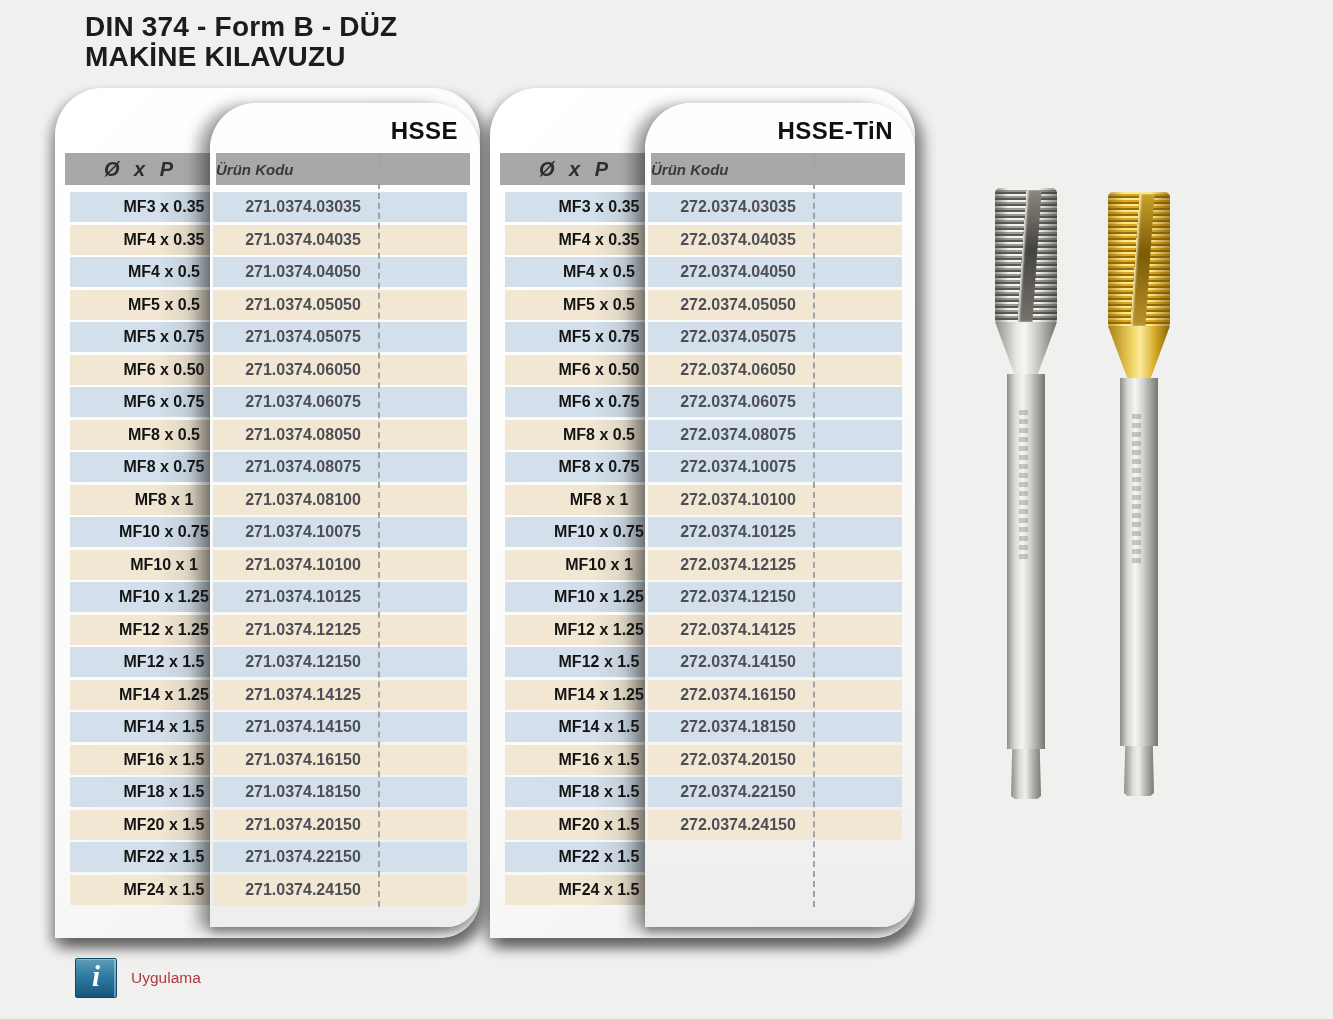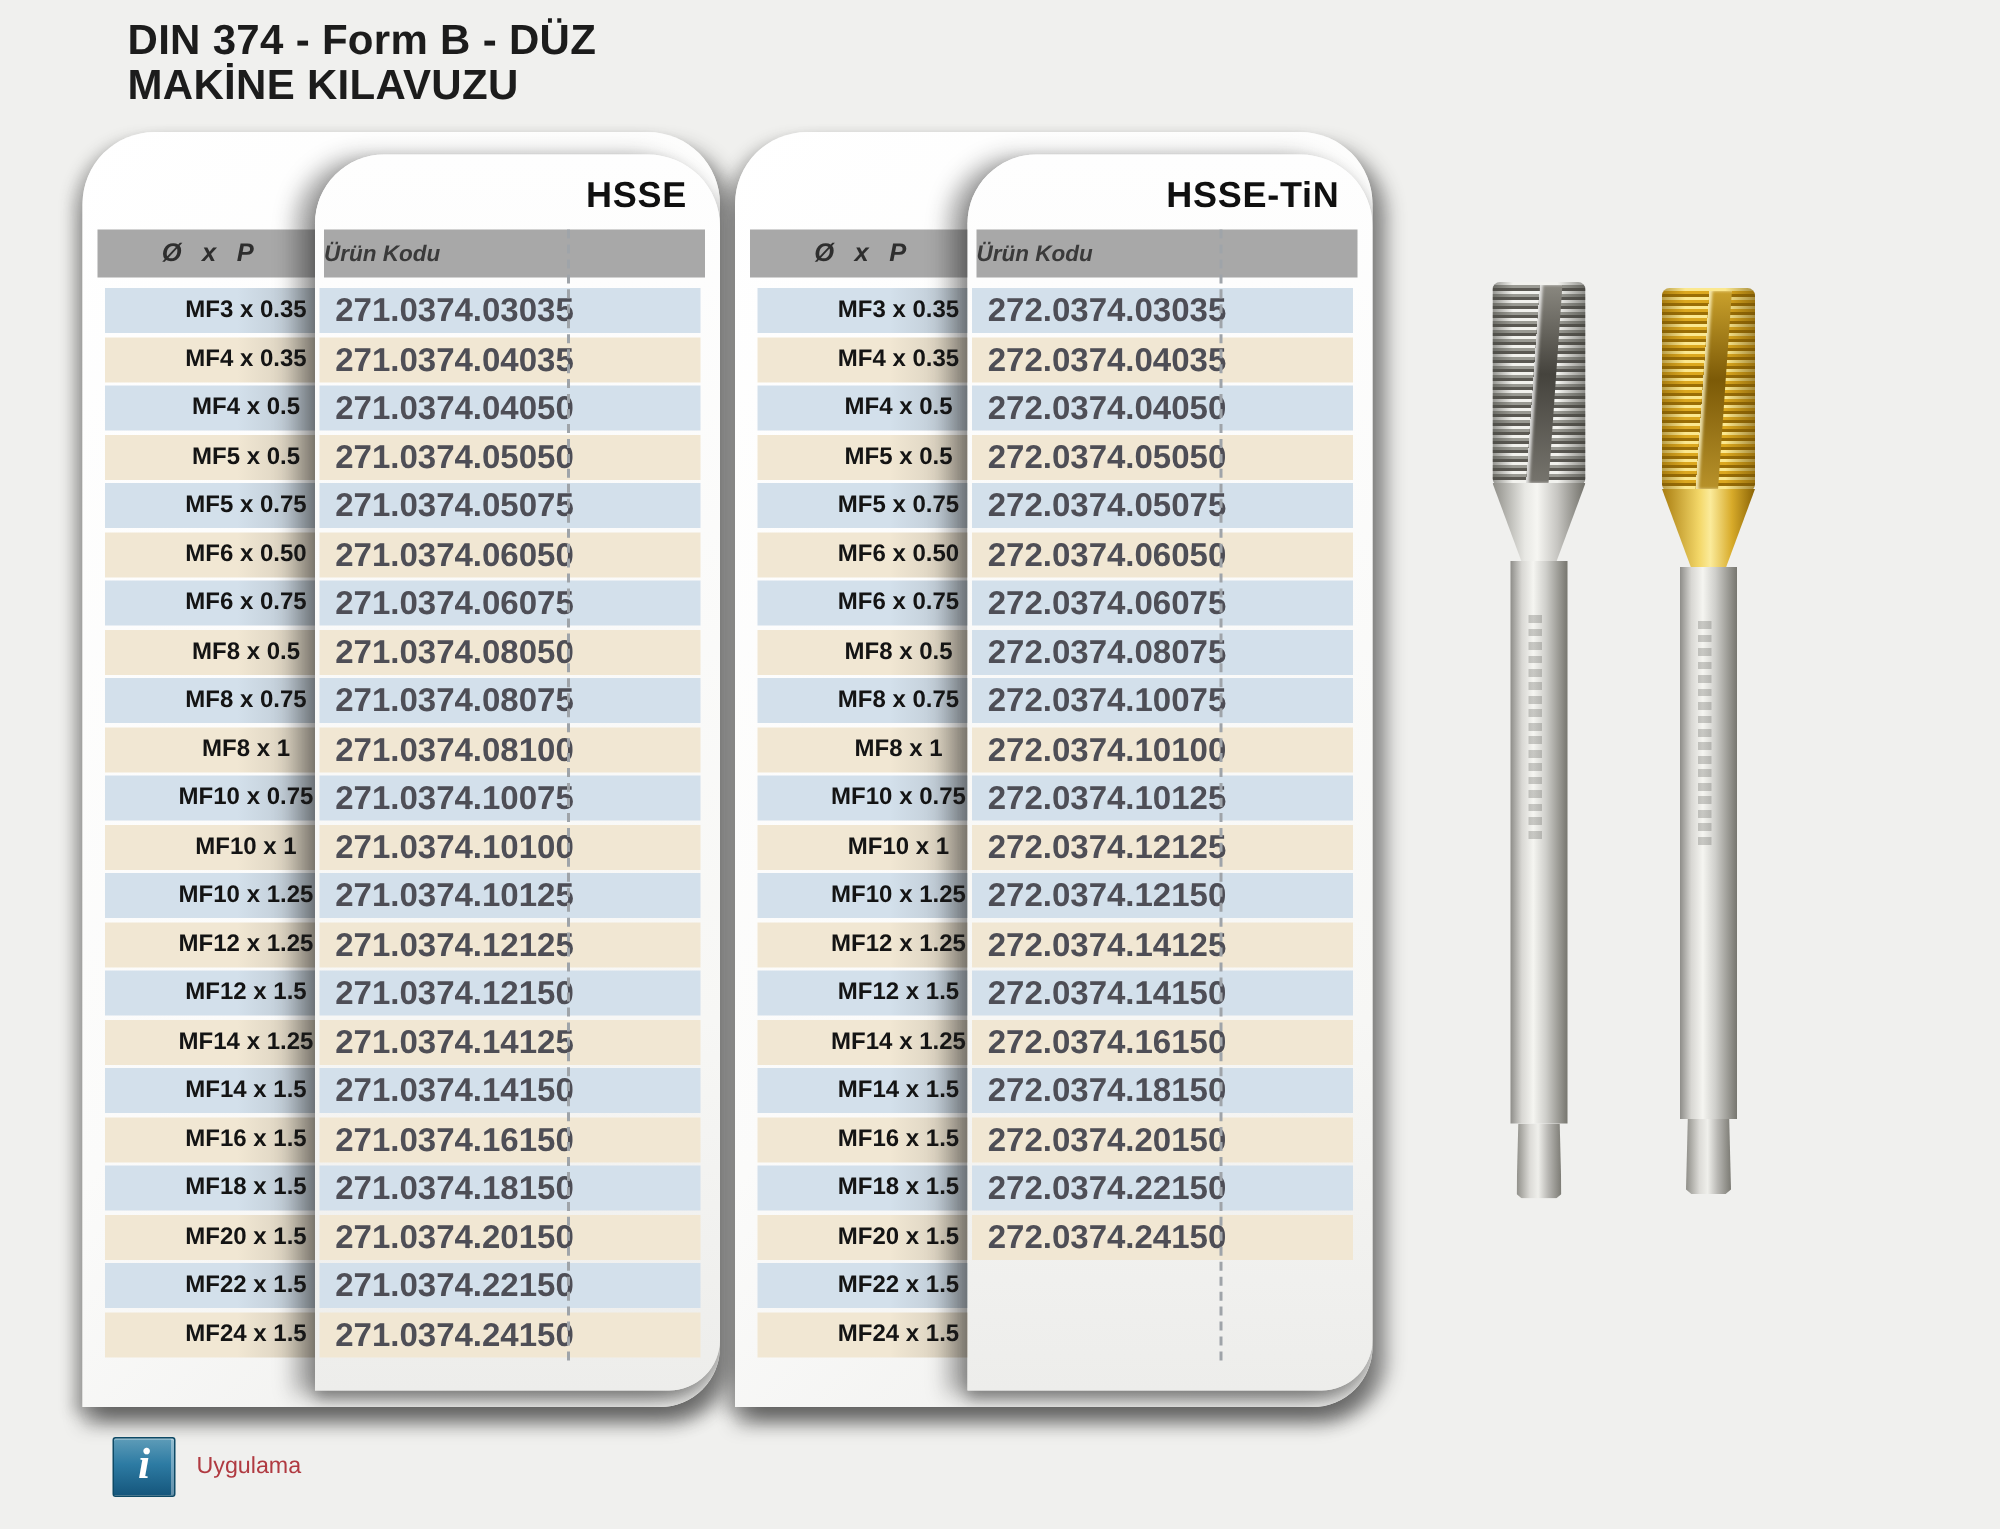--- a/index.html
+++ b/index.html
@@ -15,21 +15,21 @@
         background:linear-gradient(135deg,#ffffff 0%,#fbfbfa 55%,#ececea 100%);
         border-radius:48px 48px 40px 0;overflow:hidden;
         box-shadow:10px 8px 12px rgba(50,50,50,.45),-7px 4px 9px rgba(60,60,60,.28),0 12px 12px rgba(50,50,50,.4);}
   .card1{left:55px;}
   .card2{left:490px;}
 
   .standard{position:absolute;left:52px;top:20px;font-size:28px;font-weight:bold;color:#e31b2d;margin-top:44px;}
 
   .size-head{position:absolute;left:10px;top:65px;width:147px;height:32px;background:#a8a8a8;
              display:flex;align-items:center;justify-content:center;}
-  .size-head span{font-style:italic;font-weight:bold;font-size:17px;color:#2e2e2e;word-spacing:9px;text-align:right;}
+  .size-head span{font-style:italic;font-weight:bold;font-size:20px;color:#2e2e2e;word-spacing:9px;text-align:right;}
 
   .size-rows{position:absolute;left:15px;top:104px;width:142px;}
 
   .inner-panel{position:absolute;left:155px;top:15px;right:0;bottom:11px;z-index:2;
         background:linear-gradient(180deg,#fefefe 0%,#f7f7f5 70%,#ededeb 100%);
         border-radius:46px 48px 34px 0;
         box-shadow:-13px 2px 14px rgba(35,35,35,.38),0 6px 10px rgba(35,35,35,.4);}
   .material{position:absolute;top:14px;right:22px;font-size:24px;font-weight:bold;color:#101010;letter-spacing:.5px;}
 
   .code-head{position:absolute;left:6px;top:50px;right:10px;height:32px;background:#a8a8a8;
@@ -38,21 +38,21 @@
                   font-size:15px;color:#3a3a3a;}
   .code-rows{position:absolute;left:3px;top:89px;right:13px;}
   .dash{position:absolute;left:168px;top:50px;height:754px;width:0;
         border-left:2px dashed #9fa4a9;z-index:3;}
 
   .cell{height:30px;margin-bottom:2.5px;line-height:30px;font-weight:bold;white-space:nowrap;}
   .c-blue{background:#d3e0eb;}
   .c-cream{background:#f1e7d3;}
   .cell.size{text-align:center;font-size:16px;color:#141414;
         background-image:linear-gradient(to right,rgba(0,0,0,0) 62%,rgba(40,40,40,.16) 100%);padding-left:46px;}
-  .cell.code{text-align:center;padding-right:74px;font-size:22px;color:#4e4e56;}
+  .cell.code{text-align:center;padding-right:74px;font-size:16px;color:#4e4e56;}
 
   
   .tap{position:absolute;}
   .tap .head{position:relative;width:62px;height:136px;border-radius:5px;}
   .head.steel{background:
       linear-gradient(90deg,rgba(70,70,64,.55) 0%,rgba(255,255,255,0) 22%,rgba(255,255,255,0) 70%,rgba(60,60,55,.55) 100%),
       repeating-linear-gradient(180deg,#f2f2ee 0 2px,#9a9a93 2px 4px,#5b5953 4px 6px);}
   .head.gold{background:
       linear-gradient(90deg,rgba(120,85,5,.5) 0%,rgba(255,255,255,0) 25%,rgba(255,255,255,0) 68%,rgba(110,78,4,.6) 100%),
       repeating-linear-gradient(180deg,#fbe88f 0 2px,#dca81f 2px 4px,#9a6e06 4px 6px);}

